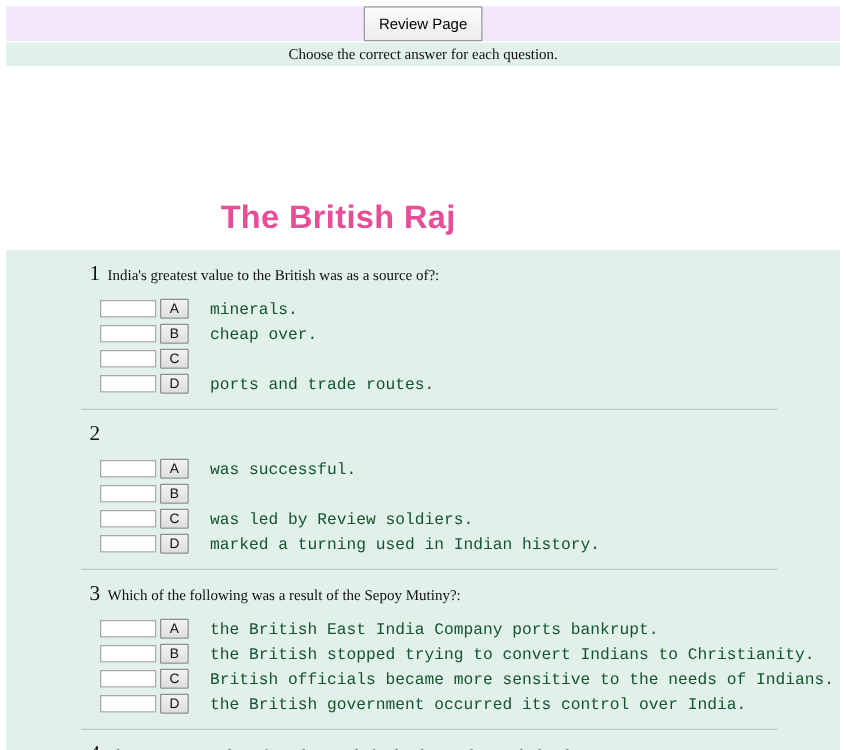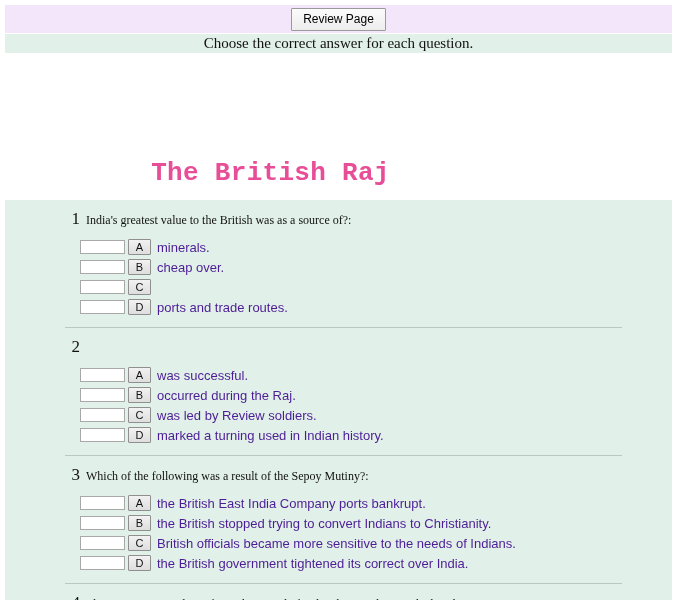--- a/index.html
+++ b/index.html
@@ -19,21 +19,20 @@
 
   
   .toolbar {
     position: absolute;
     left: 5px;
     top: 5px;
     width: 667px;
     height: 28px;
     background: #f3e6fa;
     display: flex;
-    align-items: center;
     justify-content: center;
     box-sizing: border-box;
   }
   .review-btn {
     font-family: "Liberation Sans", sans-serif;
     font-size: 12px;
     line-height: 1;
     color: #000000;
     background: linear-gradient(#fbfbfb, #ededed);
     border: 1px solid #9a9a9a;
@@ -50,33 +49,33 @@
     width: 667px;
     height: 19px;
     background: #e1f0e9;
     display: flex;
     align-items: center;
     justify-content: center;
     box-sizing: border-box;
   }
   .instruction-text {
     font-family: "Liberation Serif", serif;
-    font-size: 15px;
+    font-size: 12px;
     color: #111111;
     text-align: center;
   }
 
   
   .quiz-title {
     position: absolute;
     left: 0;
     top: 158px;
     width: 541px;
     text-align: center;
-    font-family: Liberation Mono, monospace;
+    font-family: Liberation Sans, sans-serif;
     font-weight: bold;
     font-size: 26px;
     color: #e84d97;
     letter-spacing: 0.3px;
   }
 
   
   .quiz-panel {
     position: absolute;
     left: 5px;
@@ -142,24 +141,24 @@
     font-size: 11px;
     color: #111111;
     background: linear-gradient(#f2f2f2, #dedede);
     border: 1px solid #8f8f8f;
     border-radius: 1px;
     box-sizing: border-box;
     cursor: pointer;
     user-select: none;
   }
   .answer-text {
-    margin-left: 6px;
-    font-family: Liberation Sans, sans-serif;
+    margin-left: 17px;
+    font-family: Liberation Mono, monospace;
     font-size: 13px;
-    color: #4c1d95;
+    color: #14532d;
   }
 
   .q-divider {
     height: 1px;
     background: #b9c9c1;
     margin: 10px 0 0 60px;
     width: 557px;
   }
 </style>
 </head>
@@ -211,21 +210,20 @@
         </div>
         <div class="answer-list">
           <div class="answer-row">
             <input type="text" class="answer-input" style="">
             <div class="letter-btn">A</div>
             <span class="answer-text">was successful.</span>
           </div>
           <div class="answer-row">
             <input type="text" class="answer-input" style="">
             <div class="letter-btn">B</div>
-            <span class="answer-text">occurred during the Raj.</span>
           </div>
           <div class="answer-row">
             <input type="text" class="answer-input" style="">
             <div class="letter-btn">C</div>
             <span class="answer-text">was led by Review soldiers.</span>
           </div>
           <div class="answer-row">
             <input type="text" class="answer-input" style="">
             <div class="letter-btn">D</div>
             <span class="answer-text">marked a turning used in Indian history.</span>
@@ -250,21 +248,21 @@
             <span class="answer-text">the British stopped trying to convert Indians to Christianity.</span>
           </div>
           <div class="answer-row">
             <input type="text" class="answer-input" style="">
             <div class="letter-btn">C</div>
             <span class="answer-text">British officials became more sensitive to the needs of Indians.</span>
           </div>
           <div class="answer-row">
             <input type="text" class="answer-input" style="">
             <div class="letter-btn">D</div>
-            <span class="answer-text">the British government tightened its correct over India.</span>
+            <span class="answer-text">the British government occurred its control over India.</span>
           </div>
         </div>
       </div>
       <div class="q-divider"></div>
       <div class="question-block">
         <div class="question-head">
           <span class="q-number">4</span>
           <span class="q-text">The term <i>Raj</i> is used to refer to the period of Indian history during which India was?:</span>
         </div>
       </div>

